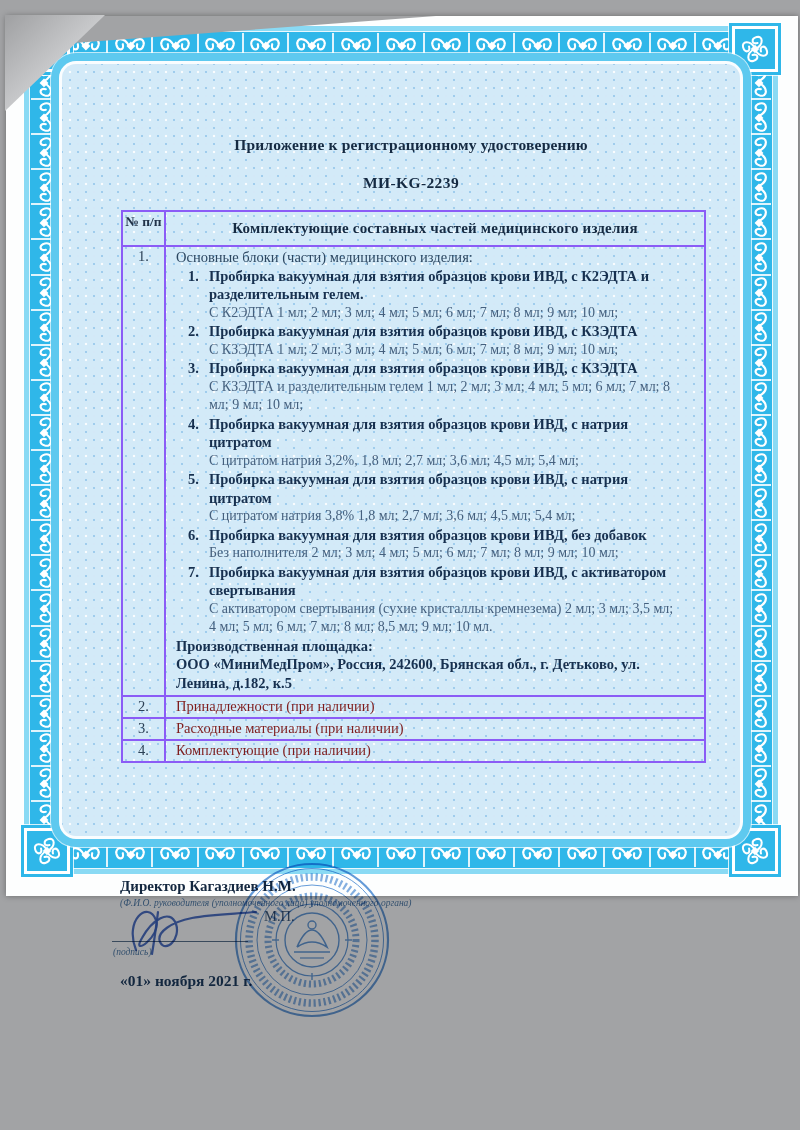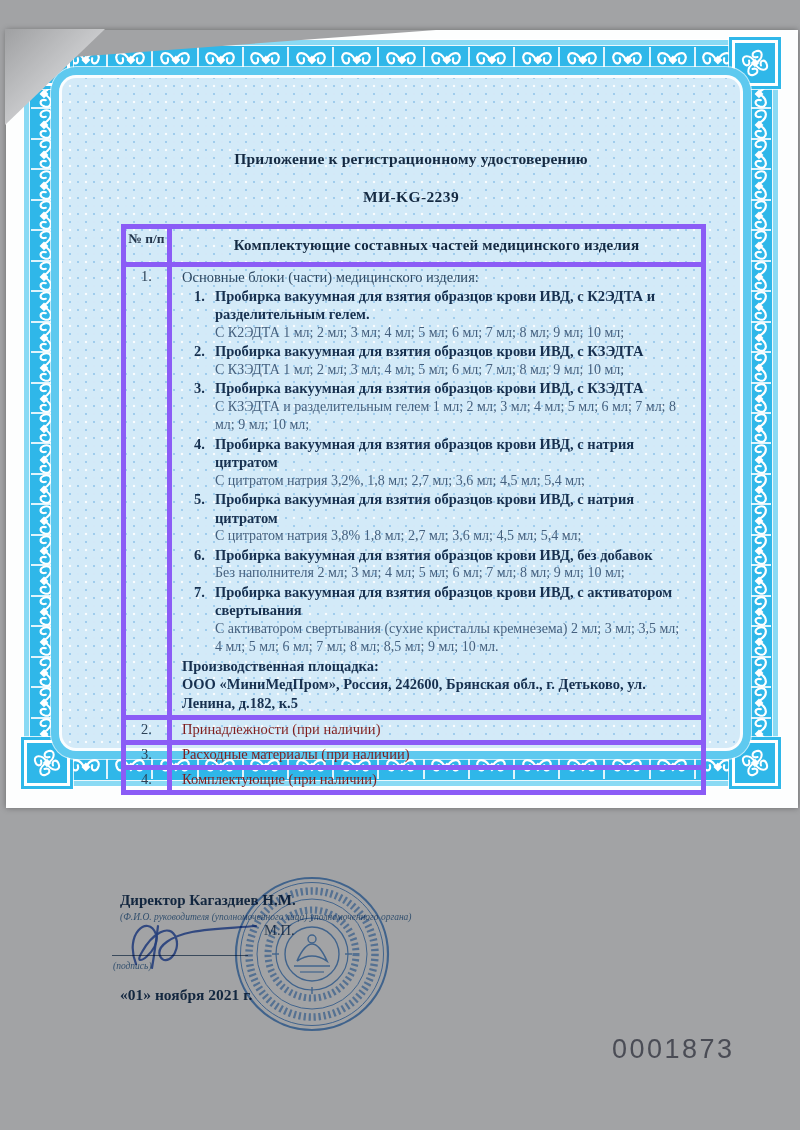--- a/index.html
+++ b/index.html
@@ -2,24 +2,23 @@
 <html style="--band-cyan: #2fb7e9; --panel-blue: #d3eaf8; --stamp-blue: #4a8ad2; --signature-blue: #3b63c0;"><head>
 <meta charset="utf-8">
 <style>
   html,body{margin:0;padding:0;}
   body{
     width:800px;height:1130px;position:relative;overflow:hidden;
     background:#a2a3a5;
     font-family:"Liberation Serif", serif;
   }
   .page{
-    position:absolute;left:6px;top:16px;width:792px;height:778px;
+    position:absolute;left:6px;top:16px;width:792px;height:880px;
     background:#fdfefe;
     box-shadow:0 0 6px rgba(0,0,0,.35);
-    margin-top:14px;
   }
   
   .frame{
     position:absolute;left:18px;top:10px;right:20px;bottom:22px;
     background:var(--band-cyan,#2fb7e9);
     border:5px solid #8adaf4;
     box-shadow:inset 0 0 0 1px rgba(255,255,255,.9), 0 0 0 1px rgba(255,255,255,.8);
   }
   .panel{
     position:absolute;inset:33px;border-radius:14px;
@@ -78,21 +77,21 @@
     font-weight:bold;font-size:15.5px;color:#152a42;letter-spacing:.2px;
   }
   .subtitle{
     position:absolute;left:110px;width:590px;top:158px;text-align:center;
     font-weight:bold;font-size:15.5px;color:#152a42;letter-spacing:.4px;
   }
   table.comp{
     position:absolute;left:115px;top:194px;width:585px;
     border-collapse:collapse;table-layout:fixed;
   }
-  table.comp th, table.comp td{border:5px solid #8b5cf6;vertical-align:top;}
+  table.comp th, table.comp td{border:2px solid #8b5cf6;vertical-align:top;}
   th.col-num{width:39px;font-size:13.5px;font-weight:bold;color:#23344a;padding:2px 1px;line-height:15px;}
   th.col-name{font-size:15px;font-weight:bold;color:#152a42;text-align:center;padding:8px 6px;letter-spacing:.2px;}
   td.cell-num{width:39px;text-align:center;font-size:14.5px;padding:1px 0;color:#2c4156;}
   td.cell-body{padding:1px 8px 3px 10px;font-size:14.5px;line-height:18.5px;}
   .intro{color:#2c4761;}
   .item{position:relative;padding-left:33px;}
   .item .no{position:absolute;left:12px;top:0;font-weight:bold;color:#17304f;}
   .ititle{font-weight:bold;color:#17304f;max-width:468px;}
   .idesc{color:#45607e;font-size:14px;max-width:468px;}
   .site-label,.site-value{font-weight:bold;color:#17304f;max-width:520px;}
@@ -788,18 +787,17 @@
       <circle cx="85" cy="70" r="4" stroke-width="1.4"></circle>
       <path d="M67,97 H103" stroke-width="1.4"></path>
       <path d="M73,103 H97" stroke-width="1.2"></path>
       <line x1="85" y1="45" x2="85" y2="52" stroke-width="1.4"></line>
       <line x1="85" y1="118" x2="85" y2="125" stroke-width="1.4"></line>
       <line x1="45" y1="85" x2="52" y2="85" stroke-width="1.4"></line>
       <line x1="118" y1="85" x2="125" y2="85" stroke-width="1.4"></line>
     </svg>
 
     <div class="date">«01» ноября 2021 г.</div>
-    <div class="serial">0001873</div>
   </div>
 
   <div class="wedge"></div>
   <div class="fold"></div>
 </div>
 
 </body></html>

